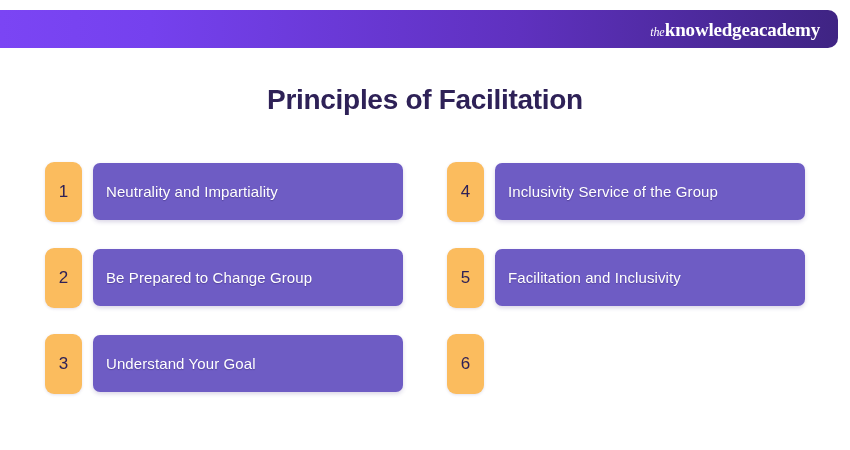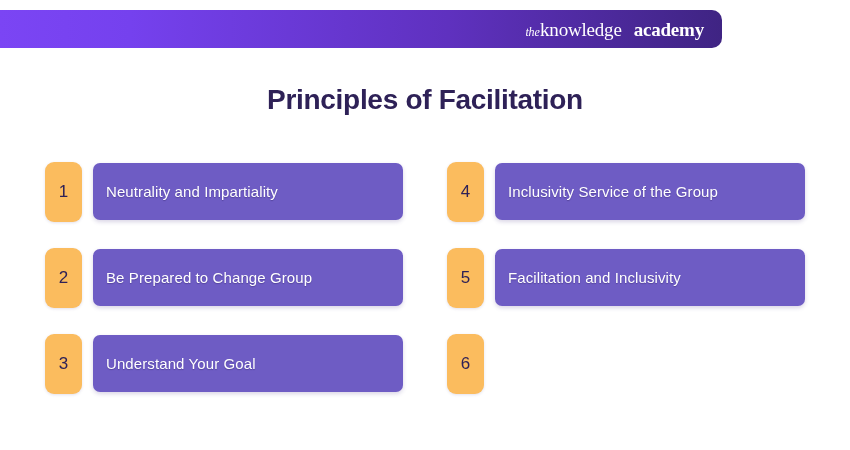--- a/index.html
+++ b/index.html
@@ -13,21 +13,21 @@
     font-family: "Liberation Sans", sans-serif;
     overflow: hidden;
     position: relative;
   }
 
   
   #header-bar {
     position: absolute;
     left: 0;
     top: 10px;
-    width: 722px;
+    width: 838px;
     height: 38px;
     background: linear-gradient(90deg, #7b45f4 0%, #7541ee 18%, #5f31bf 62%, #3f2483 100%);
     border-radius: 0 10px 10px 0;
     box-sizing: border-box;
     display: flex;
     align-items: center;
     justify-content: flex-end;
   }
   #brand-logo {
     margin-right: 18px;
@@ -40,25 +40,24 @@
     display: flex;
     align-items: baseline;
   }
   #brand-logo .lg-the {
     font-style: italic;
     font-size: 12px;
     font-weight: 400;
     padding-right: 0.5px;
   }
   #brand-logo .lg-knowledge {
-    font-weight: 400;
+    font-weight: 700;
   }
   #brand-logo .lg-academy {
     font-weight: 700;
-    margin-left: 12px;
   }
 
   
   #page-title {
     position: absolute;
     left: 0;
     top: 84px;
     width: 850px;
     text-align: center;
     color: #2e2157;

